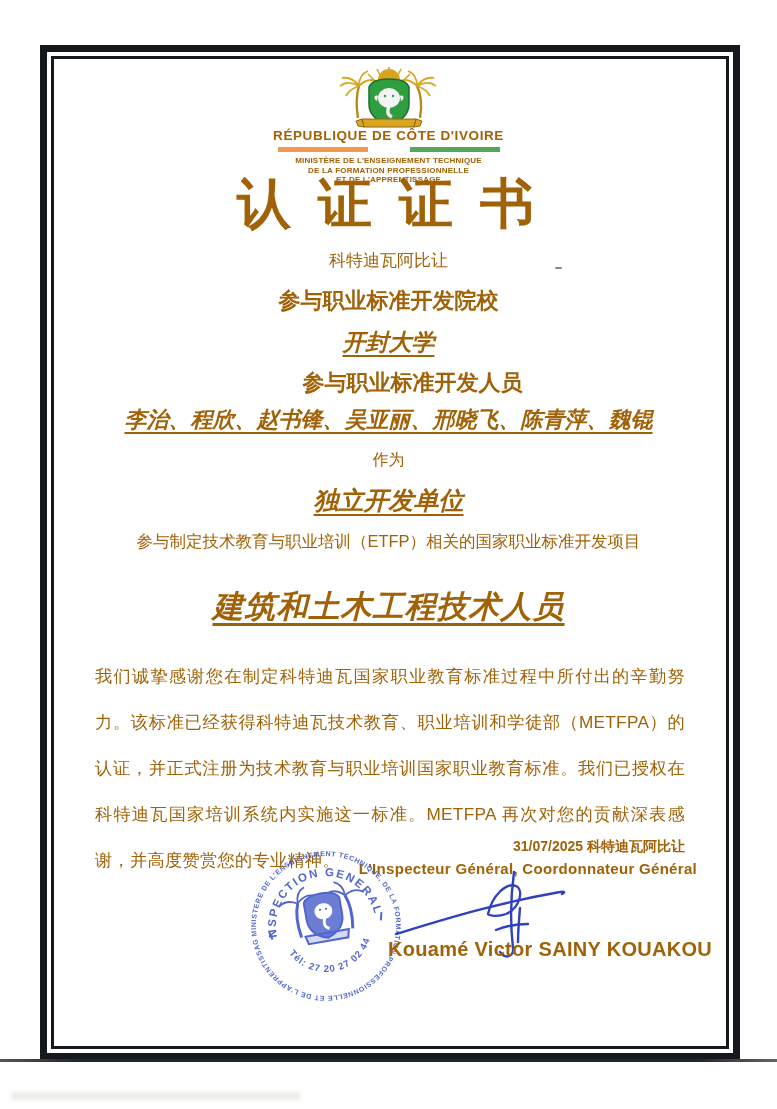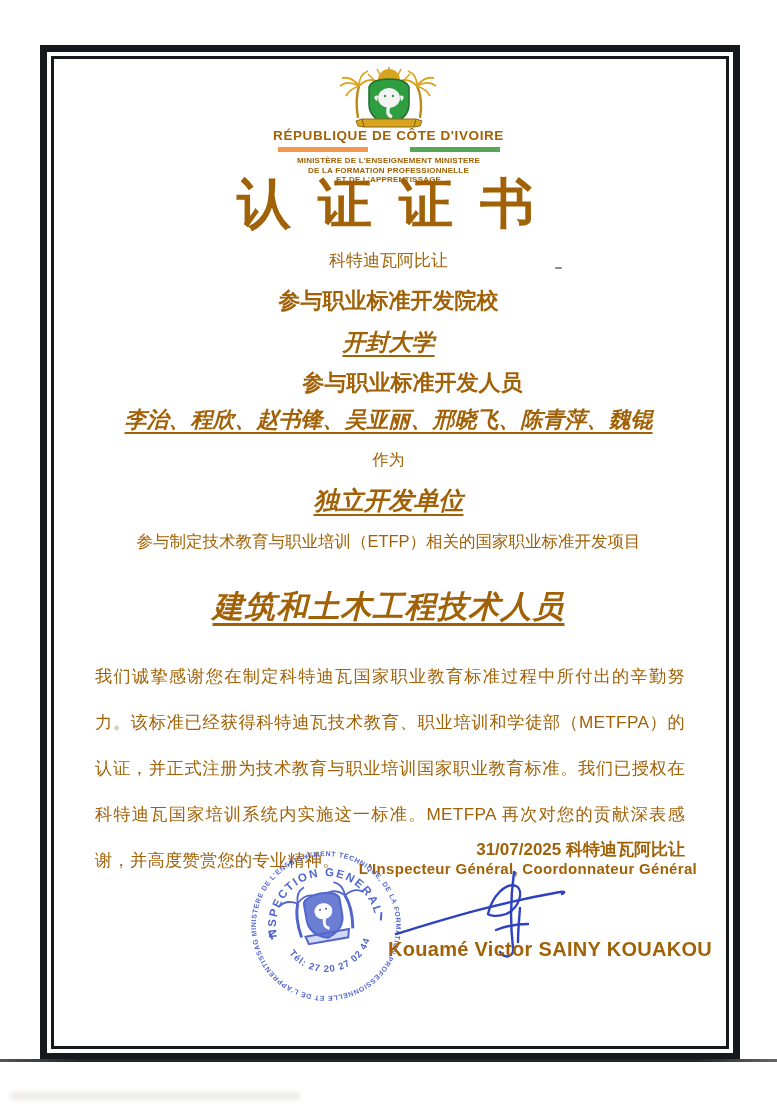--- a/index.html
+++ b/index.html
@@ -37,21 +37,21 @@
   .as-text{top:450px;font-size:16px;}
   .role{top:484px;font-size:25px;font-weight:600;}
   .project-line{top:531px;font-size:16.5px;}
   .occupation{top:586px;font-size:31px;font-weight:bold;font-style:italic;
     text-decoration:underline;text-underline-offset:6px;text-decoration-thickness:2.5px;letter-spacing:1px;}
   .paragraph{
     top:653px;left:95px;width:590px;
     font-size:17.2px;line-height:46px;text-align:justify;
     letter-spacing:.3px;
   }
-  .date-place{top:838px;right:92px;font-size:17px;font-weight:bold;text-align:left;}
+  .date-place{top:838px;right:92px;font-size:14px;font-weight:bold;text-align:left;}
   .signer-title{top:860px;right:80px;font-size:15px;font-weight:bold;text-align:right;letter-spacing:.3px;}
   .signer-name{top:938px;left:388px;font-size:20px;font-weight:bold;letter-spacing:.3px;}
   .stamp{top:845px;left:245px;width:162px;height:162px;opacity:.88;transform:rotate(-10deg);}
   .signature{top:868px;left:392px;width:185px;height:100px;}
   .scan-line{left:0;right:0;top:1059px;height:3px;background:linear-gradient(90deg,#555 0%,#23262b 10%,#23262b 90%,#666 100%);}
   .speck{top:267px;left:555px;width:7px;height:2px;background:#8a8a8a;border-radius:1px;}
   .smudge{top:1092px;left:10px;width:290px;height:8px;background:#d8d5cf;opacity:.45;filter:blur(2px);border-radius:4px;}
 </style>
 </head>
 <body>
@@ -106,21 +106,21 @@
     </svg>
   </div>
 
   <div class="abs center republic">RÉPUBLIQUE DE CÔTE D'IVOIRE</div>
   <div class="abs flagbar">
     <div class="o" style="background:#f2994f;"></div>
     <div class="w"></div>
     <div class="g" style="background:#55a657;"></div>
   </div>
   <div class="abs center ministry">
-    <div>MINISTÈRE DE L'ENSEIGNEMENT MINISTERE</div>
+    <div>MINISTÈRE DE L'ENSEIGNEMENT TECHNIQUE</div>
     <div>DE LA FORMATION PROFESSIONNELLE</div>
     <div>ET DE L'APPRENTISSAGE</div>
   </div>
 
   <div class="abs center cert-title">认 证 证 书</div>
   <div class="abs center subtitle">科特迪瓦阿比让</div>
 
   <div class="abs center lbl-bold school-label">参与职业标准开发院校</div>
   <div class="abs center school-name"><span class="u-italic">开封大学</span></div>
   <div class="abs center lbl-bold people-label">参与职业标准开发人员</div>

